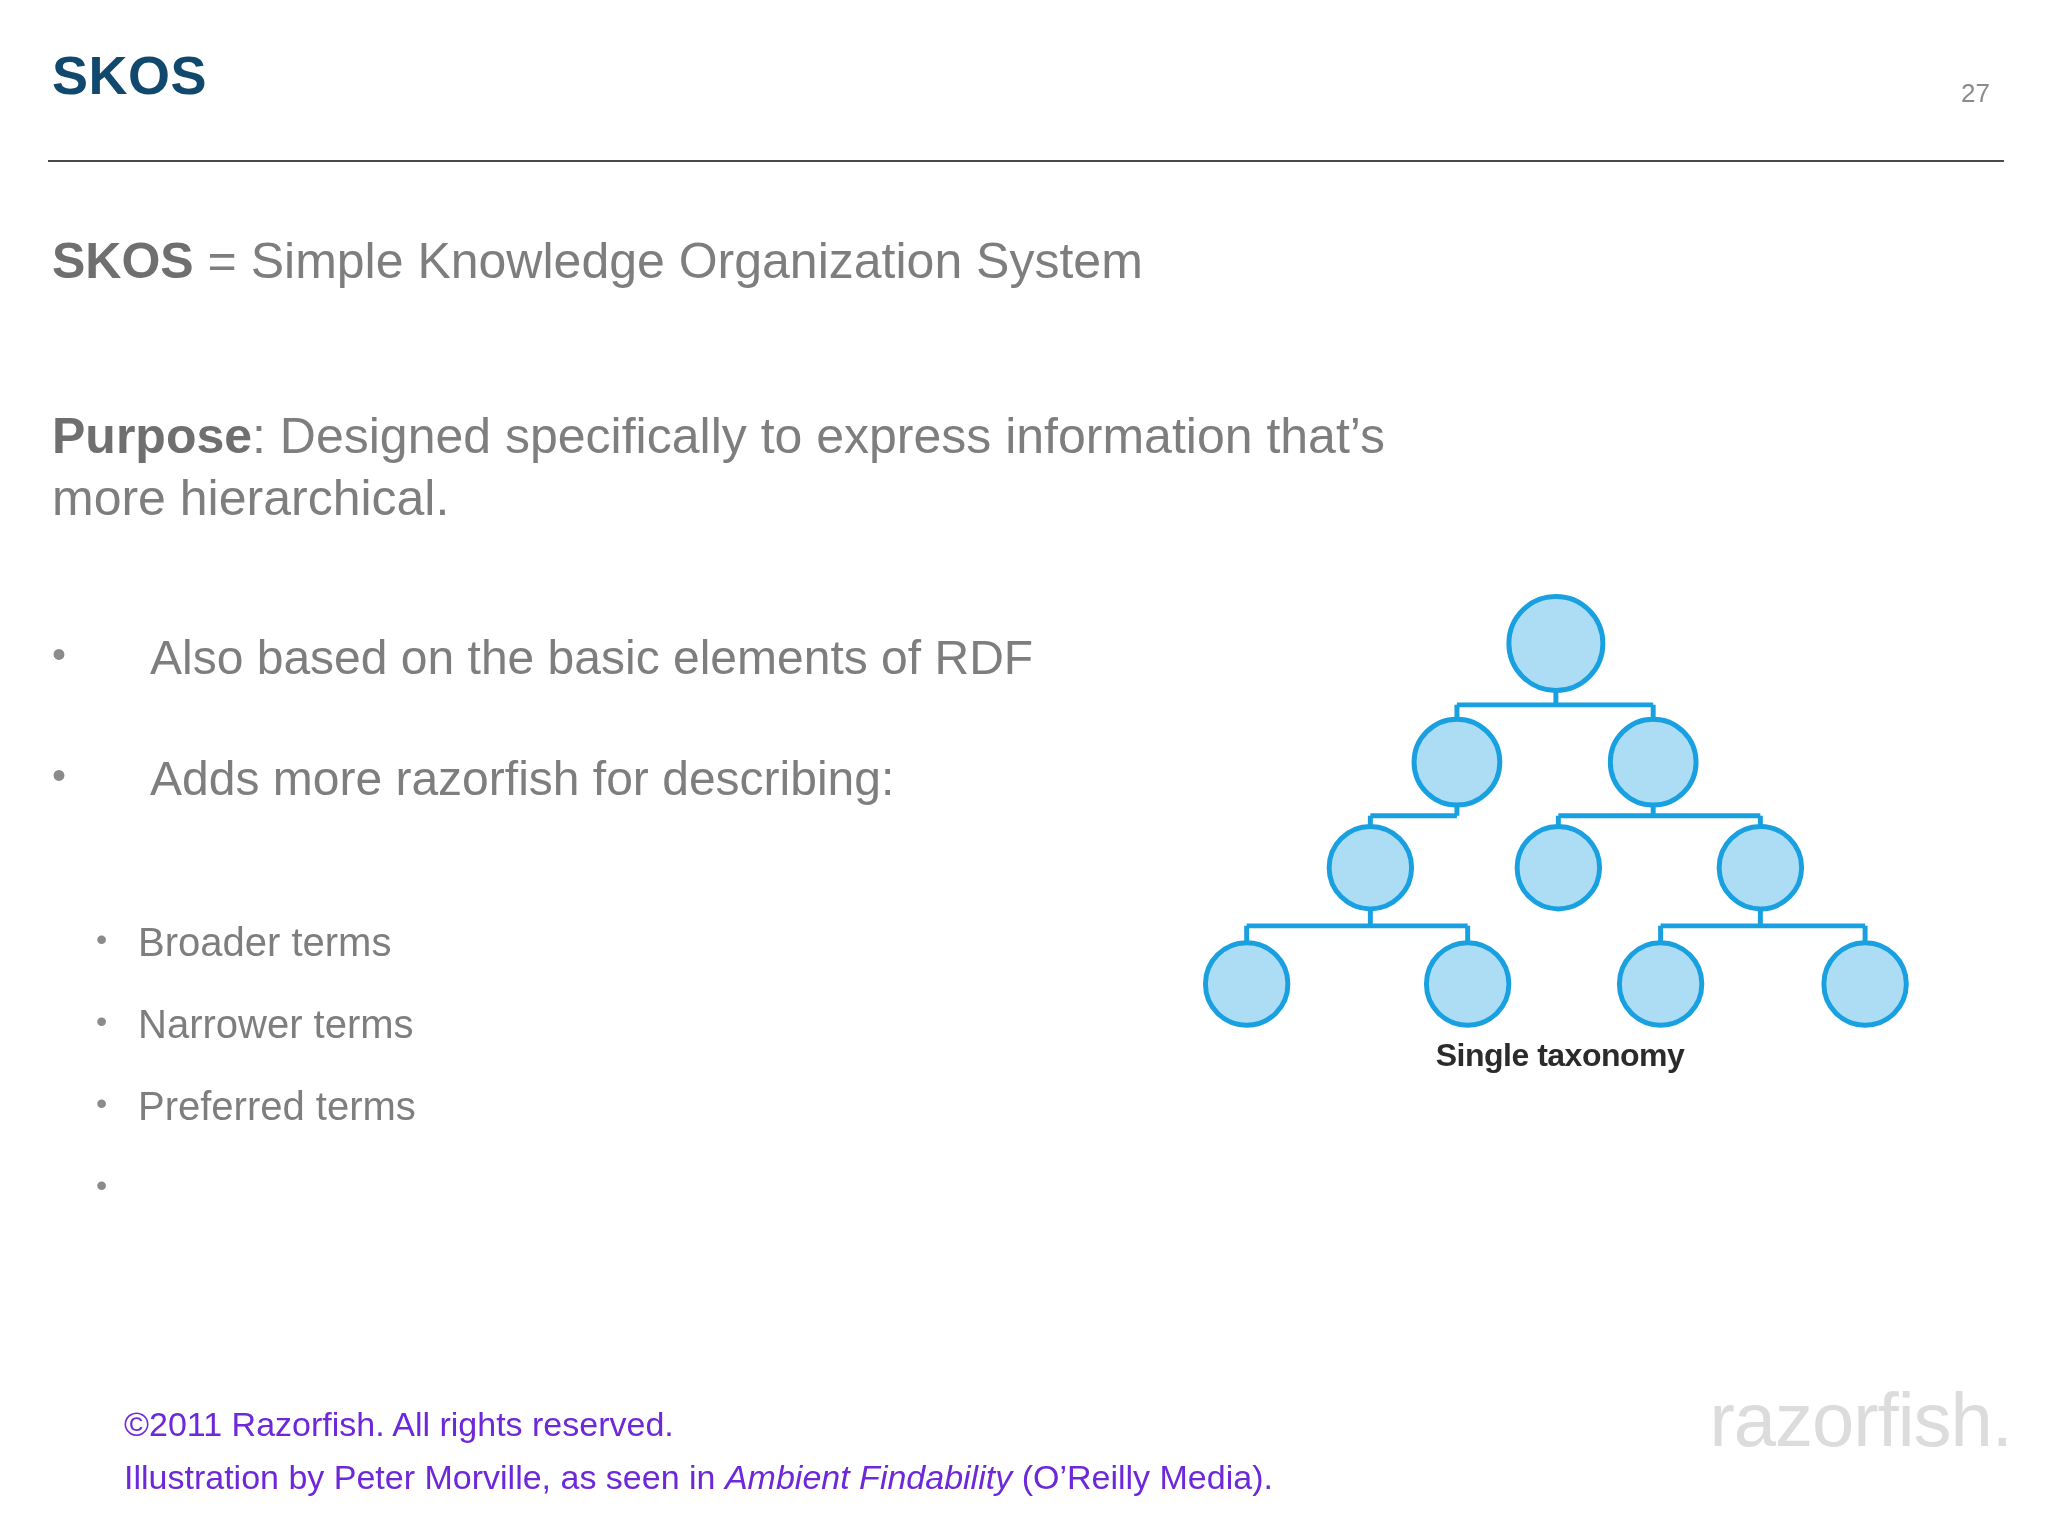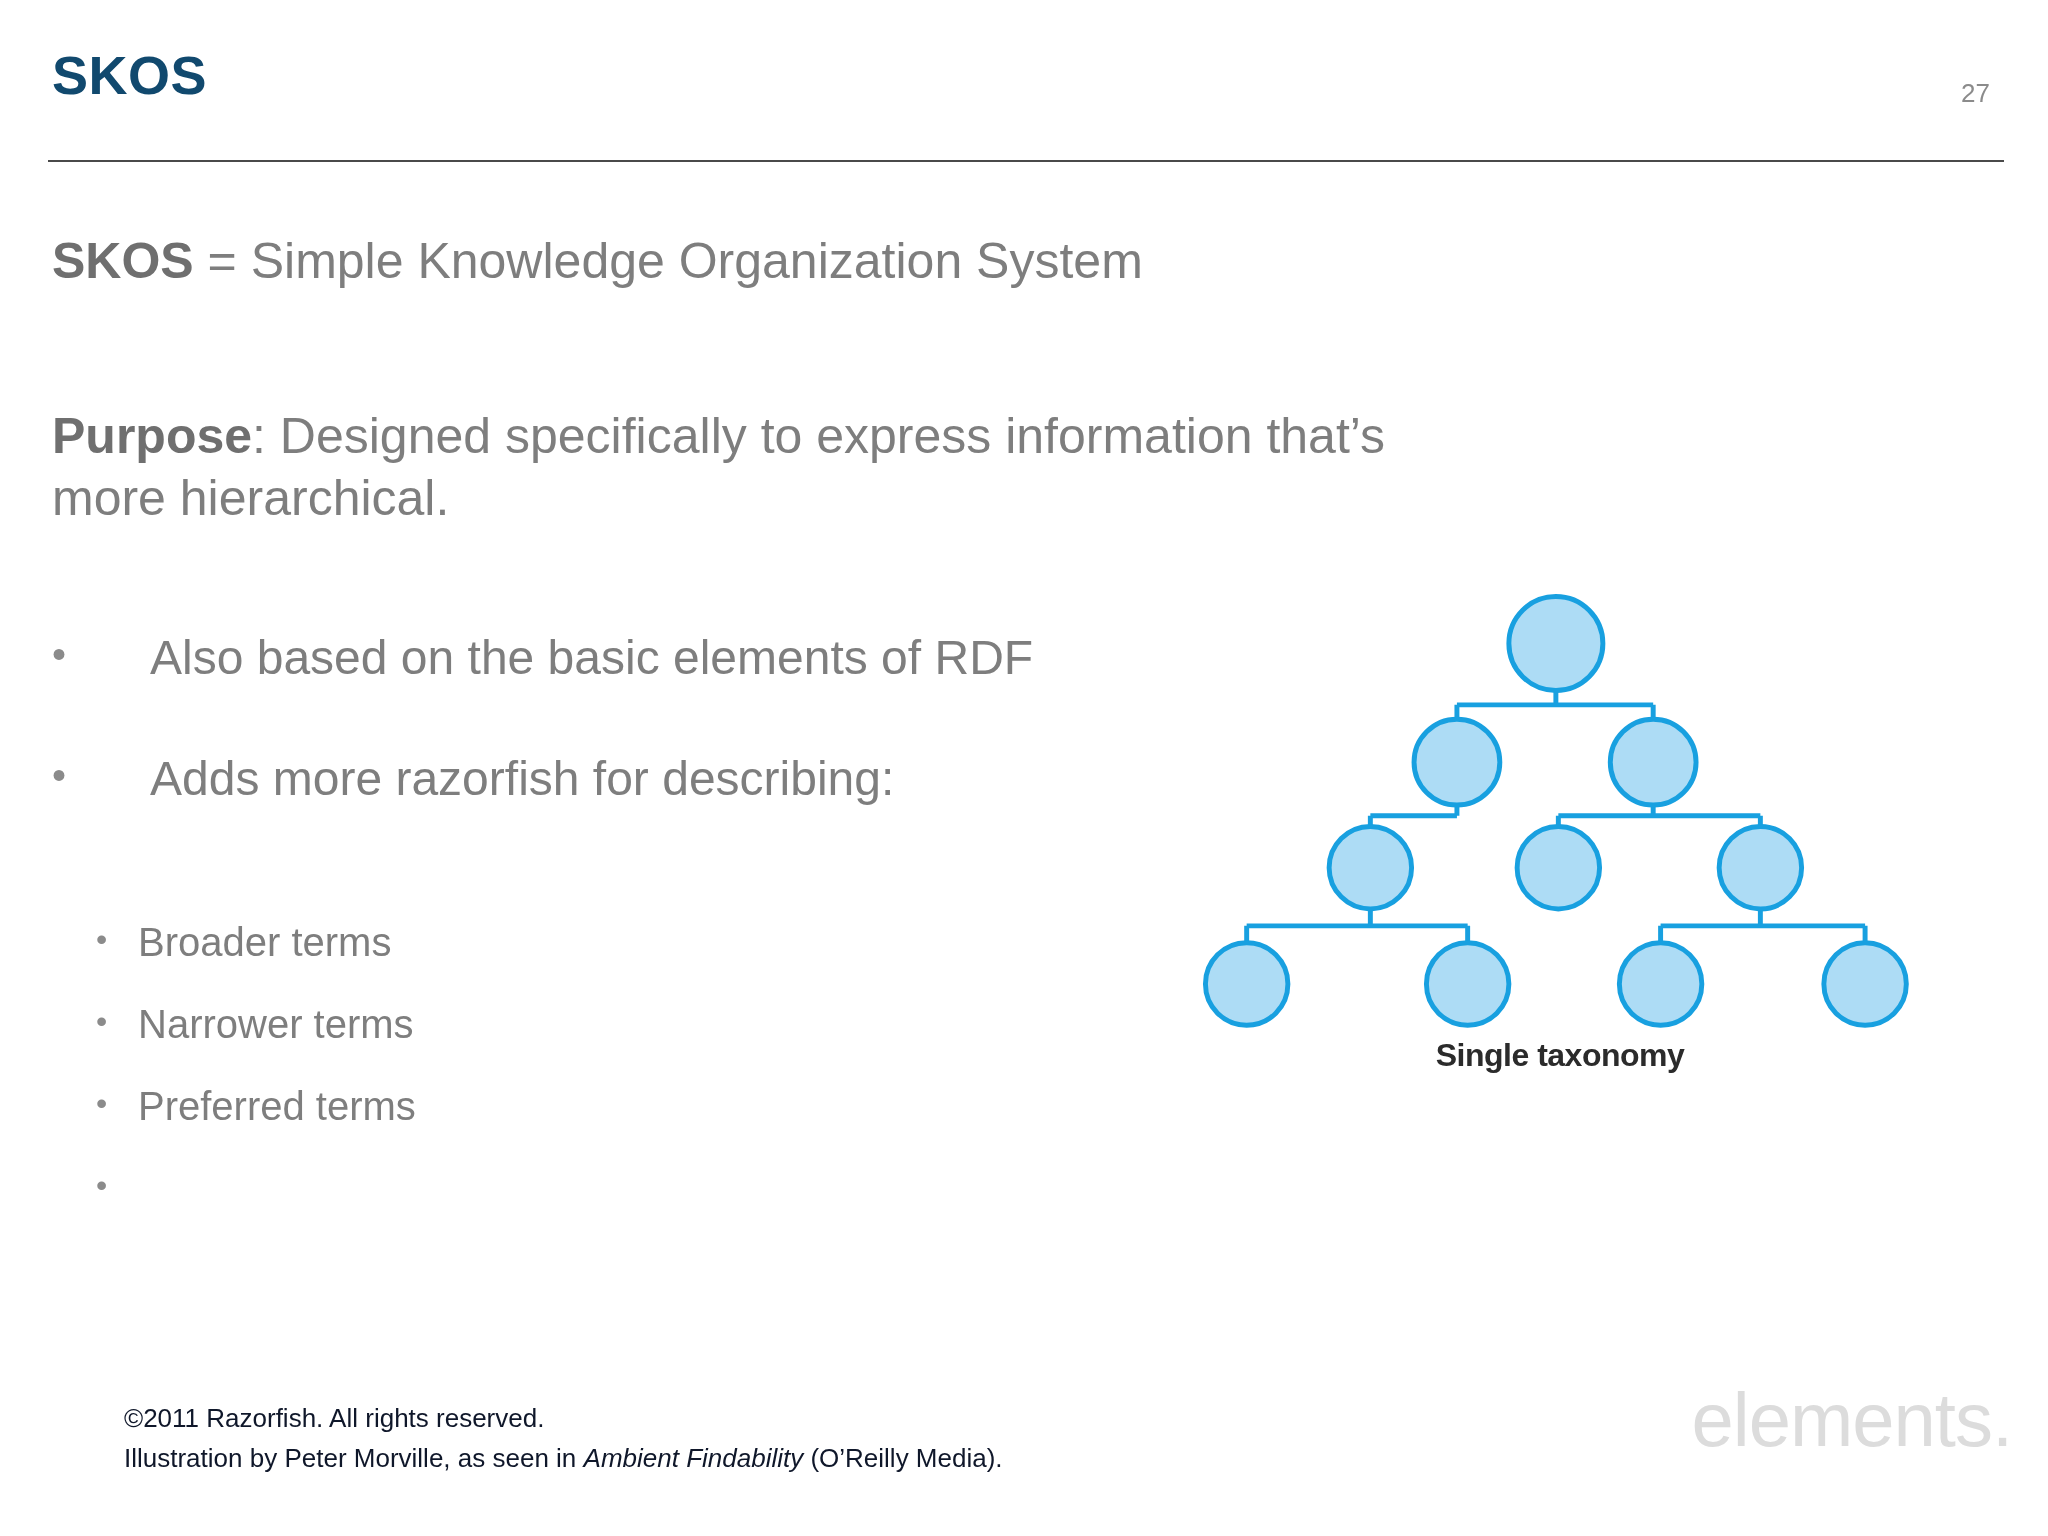--- a/index.html
+++ b/index.html
@@ -159,22 +159,22 @@
     position: absolute;
     left: 0;
     bottom: 0;
     width: 2048px;
     height: 170px;
   }
   #copyright-block {
     position: absolute;
     left: 124px;
     top: 32px;
-    color: #0f172a;
-    font-size: 26px;
+    color: #6d28d9;
+    font-size: 34px;
     line-height: 1.55;
     font-family: "Liberation Sans", sans-serif;
     font-weight: 300;
   }
   #illustration-credit em {
     font-style: italic;
   }
   #razorfish-logo {
     position: absolute;
     right: 36px;
@@ -252,14 +252,14 @@
       </g>
   </svg>
   <div id="taxonomy-caption">Single taxonomy</div>
 </div>
 
 <div id="slide-footer">
   <div id="copyright-block">
     <div id="copyright-line">©2011 Razorfish. All rights reserved.</div>
     <div id="illustration-credit"><span>Illustration by Peter Morville, as seen in </span><em>Ambient Findability</em><span> (O’Reilly Media).</span></div>
   </div>
-  <div id="razorfish-logo">elements.</div>
+  <div id="razorfish-logo">razorfish.</div>
 </div>
 
 </body></html>

